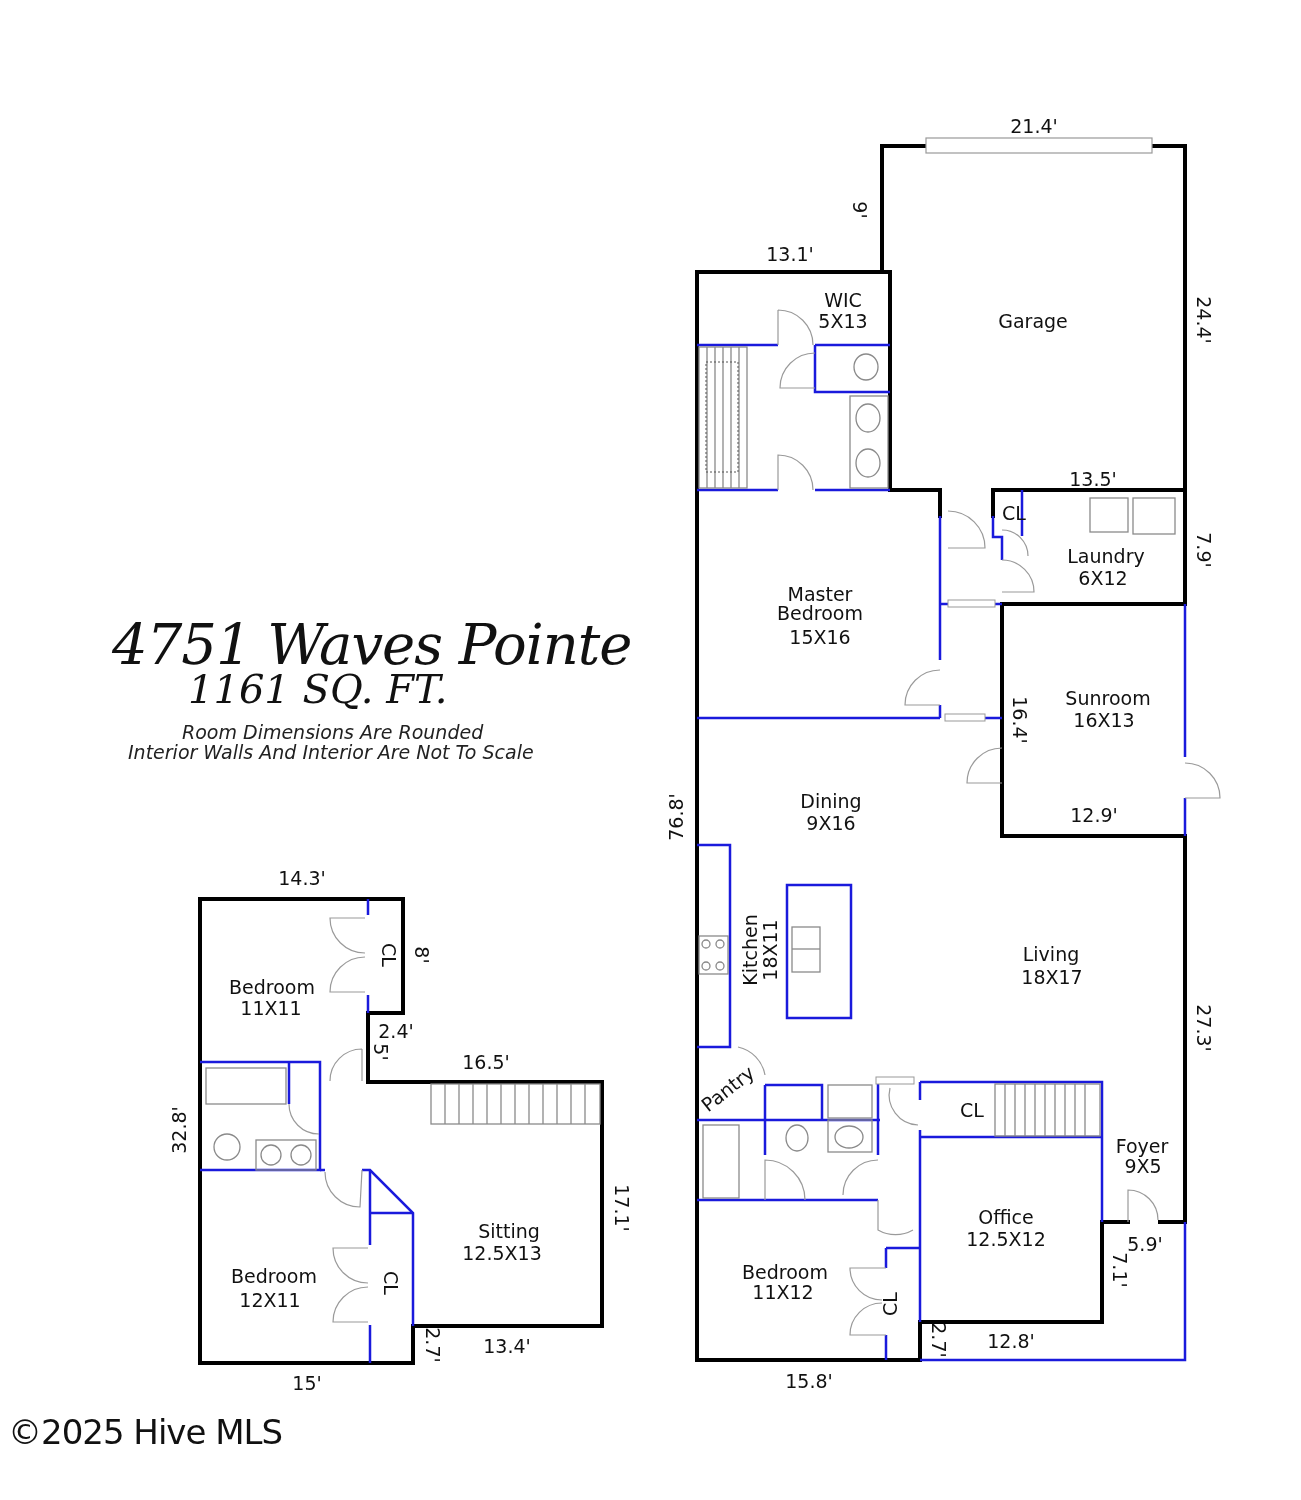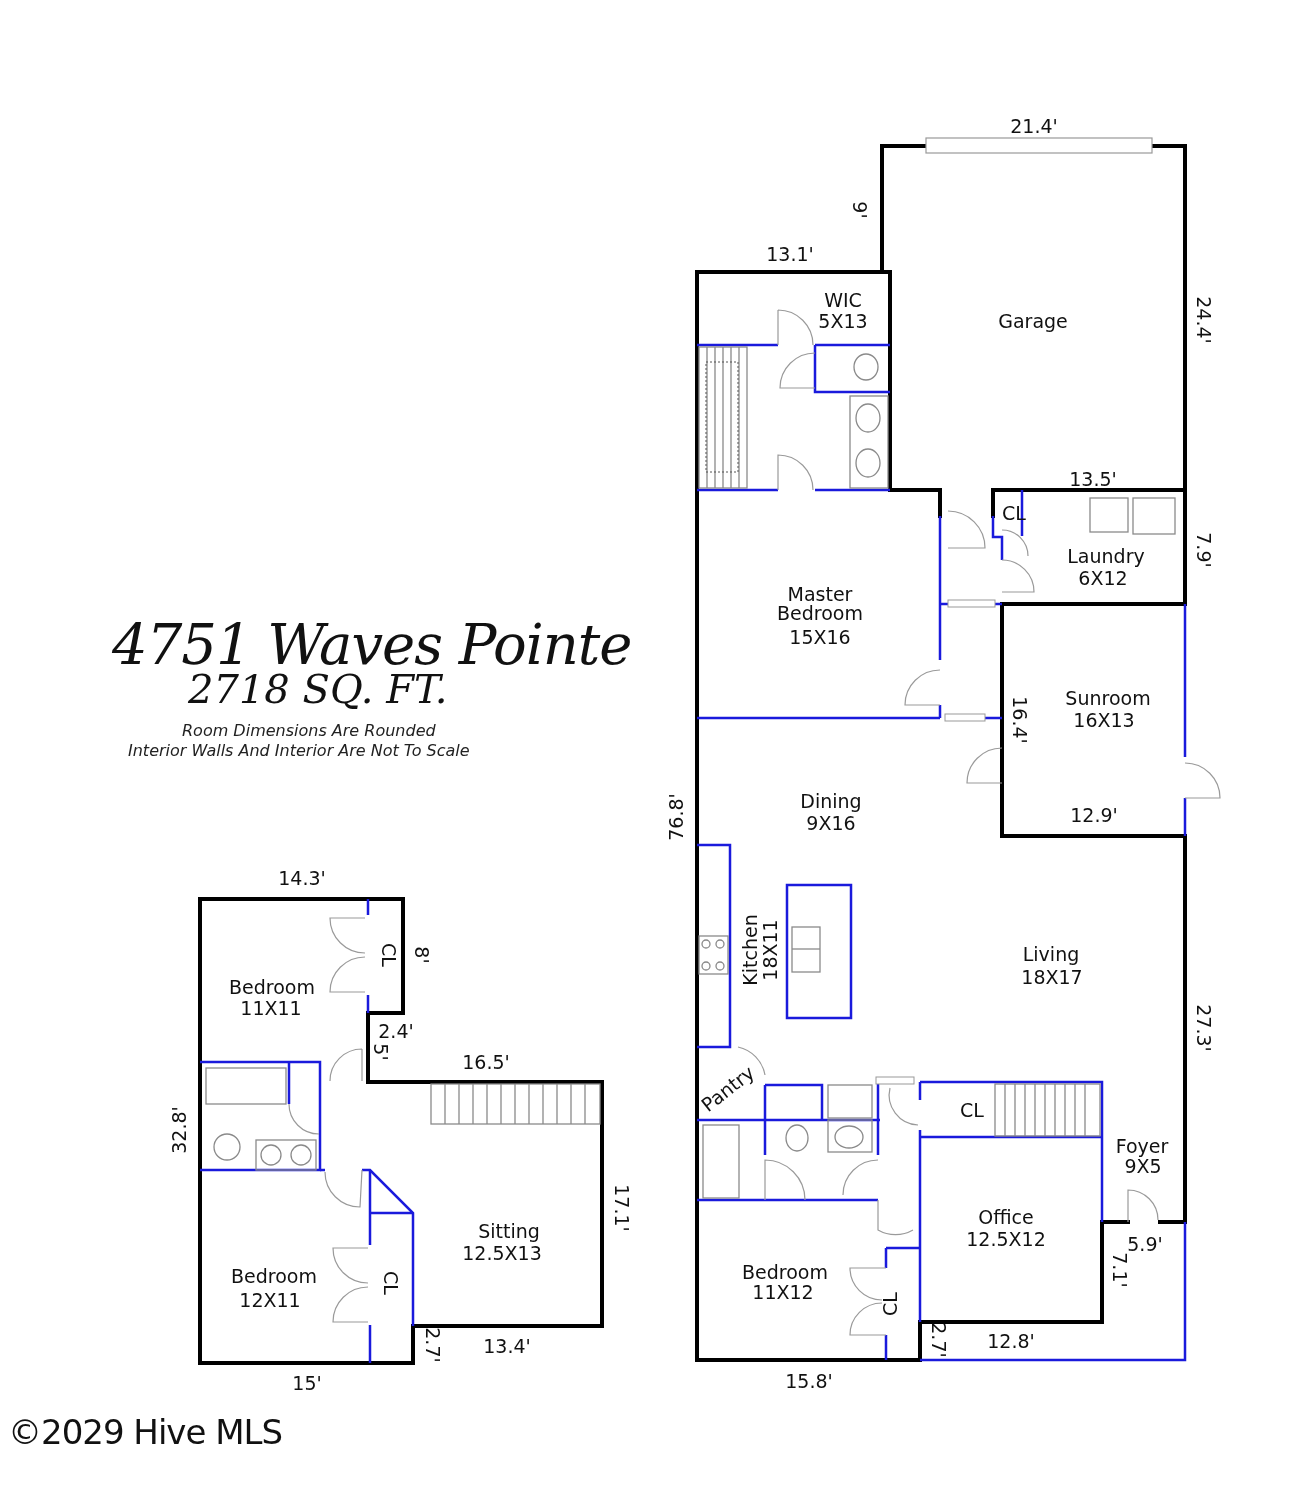--- a/index.html
+++ b/index.html
@@ -1,37 +1,37 @@
 <!DOCTYPE html>
 <html><head>
 <meta charset="utf-8">
 <style>
   html, body { margin:0; padding:0; background:#ffffff; }
   body { width:1301px; height:1500px; position:relative; overflow:hidden; font-family:"DejaVu Sans", sans-serif; }
   #plan { position:absolute; left:0; top:0; }
   .title { position:absolute; font-family:"DejaVu Serif", serif; font-style:italic; color:#111; white-space:nowrap; }
   #t-address { left:70px; top:612px; font-size:56px; letter-spacing:-1px;margin-left:42px; }
   #t-sqft { left:188px; top:666px; font-size:40px; }
-  .note { position:absolute; font-family:"DejaVu Sans", sans-serif; font-style:italic; font-size:16px; color:#222; white-space:nowrap; }
+  .note { position:absolute; font-family:"DejaVu Sans", sans-serif; font-style:italic; font-size:19px; color:#222; white-space:nowrap; }
   #t-note1 { left:182px; top:721px; }
   #t-note2 { left:128px; top:741px; }
   #copyright { position:absolute; left:8px; top:1412px; font-family:"DejaVu Sans", sans-serif; font-size:34px; color:#111; white-space:nowrap; letter-spacing:-1px; }
   svg text { font-family:"DejaVu Sans", sans-serif; fill:#111; }
   .lbl { font-size:19px; text-anchor:middle; }
   .dim { font-size:19px; text-anchor:middle; }
   .ext { stroke:#000; stroke-width:4; fill:none; stroke-linecap:square; }
   .int { stroke:#1a1adc; stroke-width:2.5; fill:none; }
   .fix { stroke:#8a8a8a; stroke-width:1.3; fill:none; }
   .door { stroke:#9a9a9a; stroke-width:1.2; fill:none; }
 </style>
 </head>
 <body>
 
 <div class="title" id="t-address">4751 Waves Pointe</div>
-<div class="title" id="t-sqft">2718 SQ. FT.</div>
+<div class="title" id="t-sqft">1161 SQ. FT.</div>
 <div class="note" id="t-note1">Room Dimensions Are Rounded</div>
 <div class="note" id="t-note2">Interior Walls And Interior Are Not To Scale</div>
 
 <svg id="plan" width="1301" height="1500" viewBox="0 0 1301 1500">
 
   <g>
 
     <g>
       <path class="ext" d="M882,272 L882,146 L926,146 M1152,146 L1185,146 L1185,490"></path>
       <rect x="926" y="138" width="226" height="15" fill="#fff" stroke="#999" stroke-width="1.2"></rect>
@@ -212,13 +212,13 @@
       <text class="dim" x="486" y="1069">16.5'</text>
       <text class="dim" transform="translate(186,1130) rotate(-90)">32.8'</text>
       <text class="dim" transform="translate(615,1208) rotate(90)">17.1'</text>
       <text class="dim" x="507" y="1353">13.4'</text>
       <text class="dim" transform="translate(426,1345) rotate(90)">2.7'</text>
       <text class="dim" x="307" y="1390">15'</text>
     </g>
   </g>
 </svg>
 
-<div id="copyright">©2029 Hive MLS</div>
+<div id="copyright">©2025 Hive MLS</div>
 
 </body></html>

